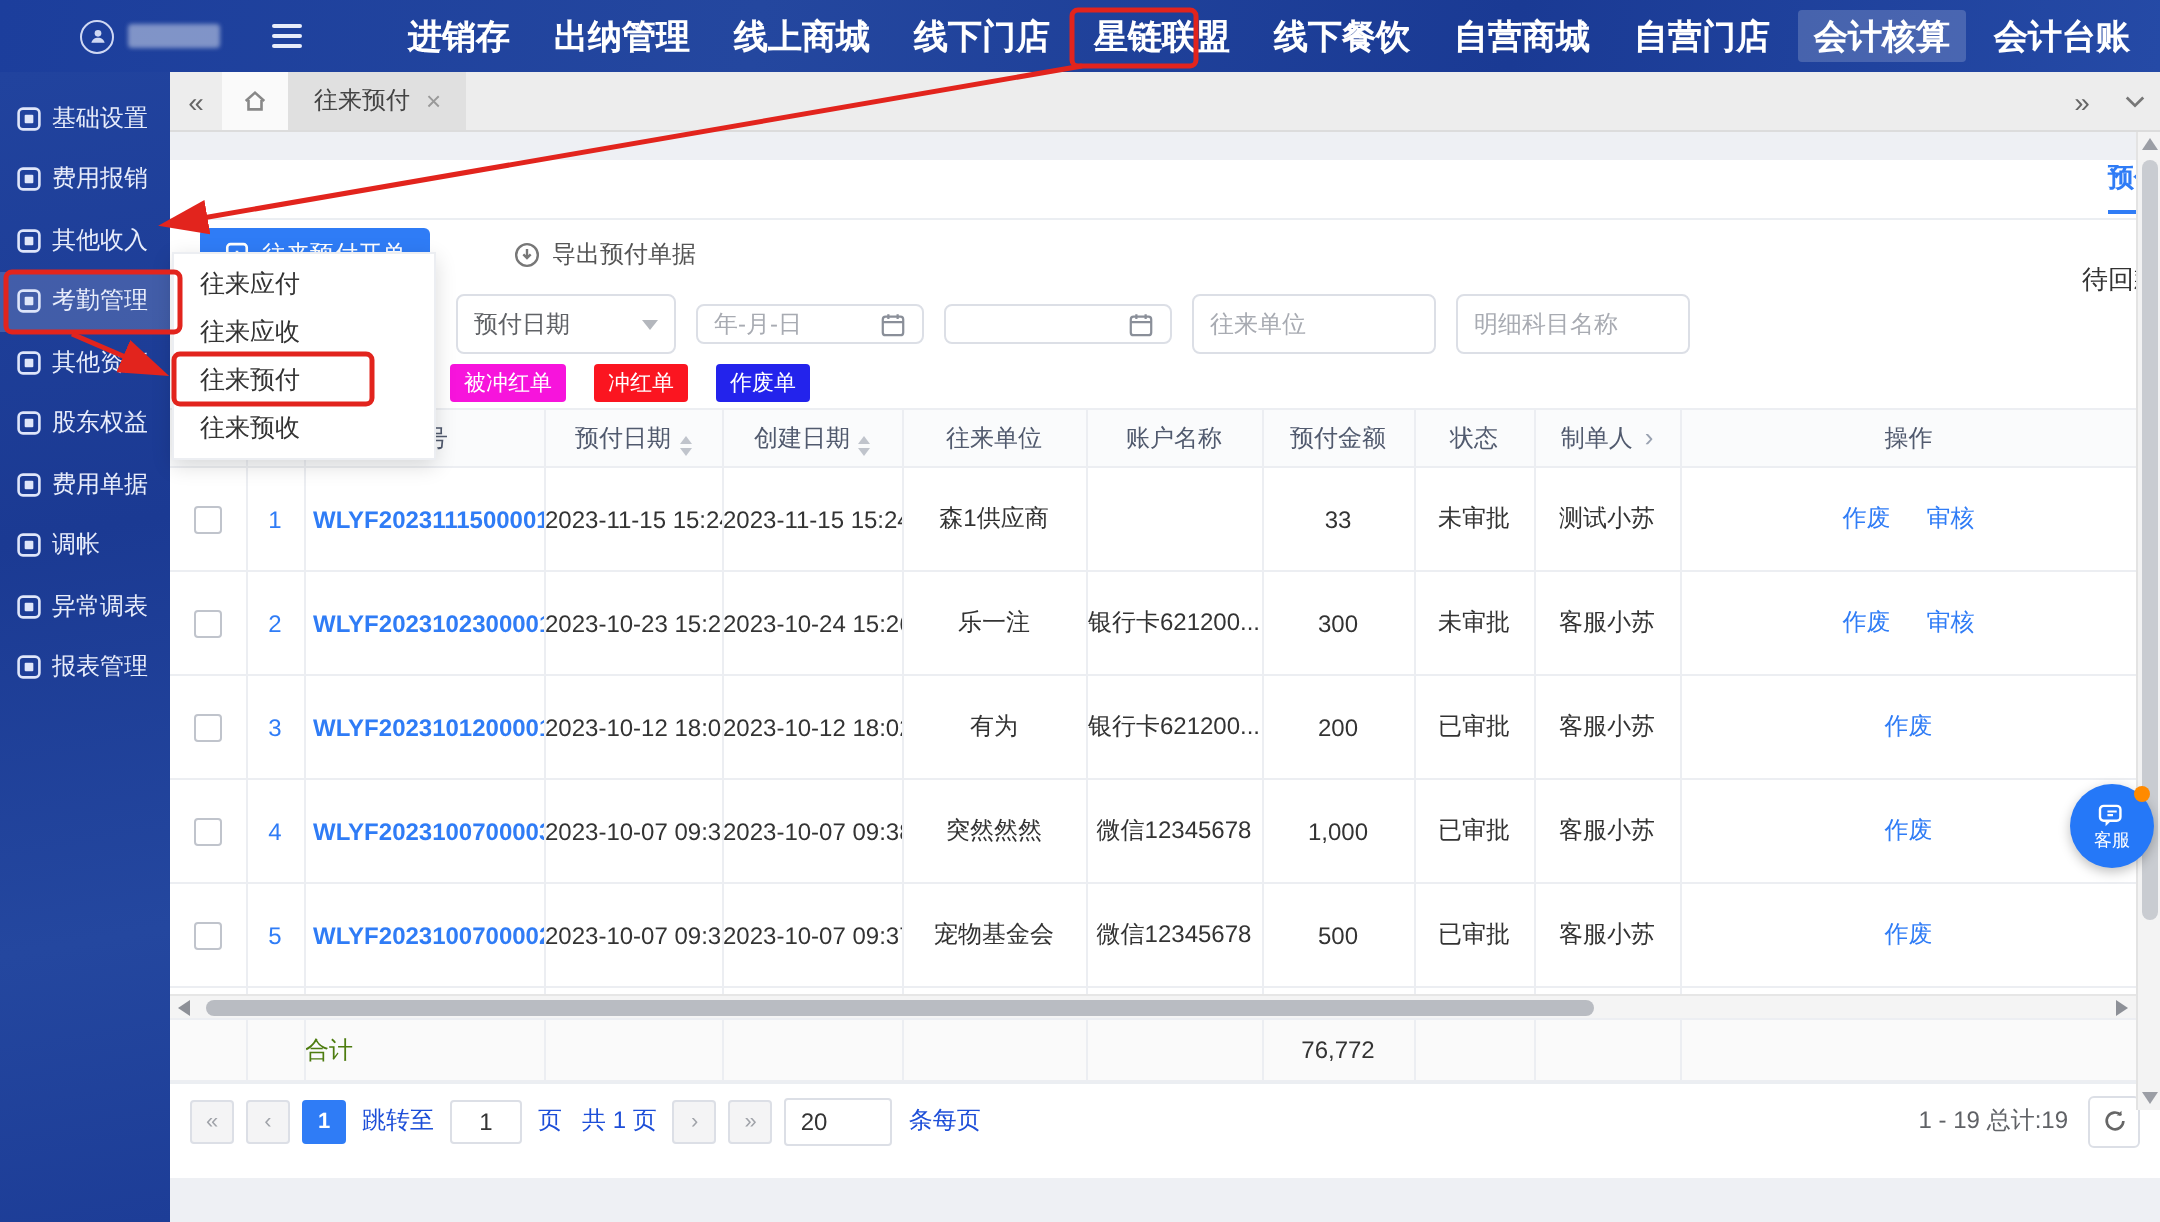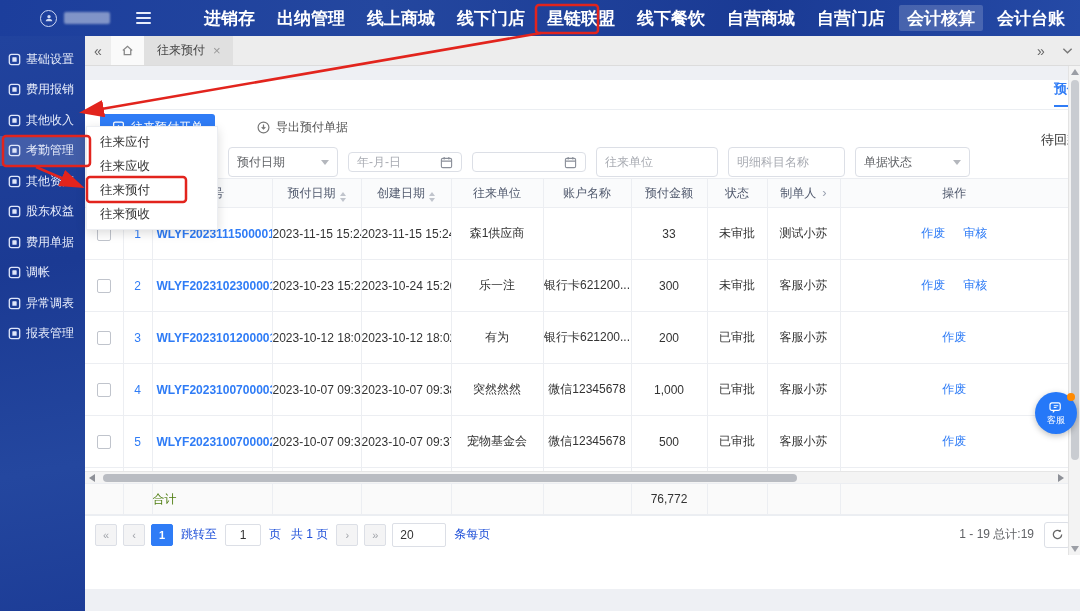--- a/index.html
+++ b/index.html
@@ -339,26 +339,31 @@
       </span>
       <span class="dinput w114">
         <input readonly="" placeholder="" style="">
         <svg viewBox="0 0 14 14">
             <rect x="1.5" y="2.5" width="11" height="10" rx="1.5" fill="none" stroke="currentColor" stroke-width="1.2"></rect>
             <path d="M4.5 1.2v2.6M9.5 1.2v2.6M1.5 5.5h11" stroke="currentColor" stroke-width="1.2"></path>
           </svg>
       </span>
       <input class="tinput w122" placeholder="往来单位" style="">
       <input class="tinput w117" placeholder="明细科目名称" style="">
-      <span class="sel w115">
-        <span>单据状态</span>
-          <i class="caret2"></i>
-      </span>
-    </div>
-
+    </div>
+
+    <div class="legend">
+
+        <span class="lg-badge" style="background: rgb(247, 20, 220);">被冲红单</span>
+
+        <span class="lg-badge" style="background: rgb(251, 21, 32);">冲红单</span>
+
+        <span class="lg-badge" style="background: rgb(35, 35, 236);">作废单</span>
+
+    </div>
 
     <div class="rows-clip">
       <table>
         <colgroup>
             <col class="c0">
             <col class="c1">
             <col class="c2">
             <col class="c3">
             <col class="c4">
             <col class="c5">

